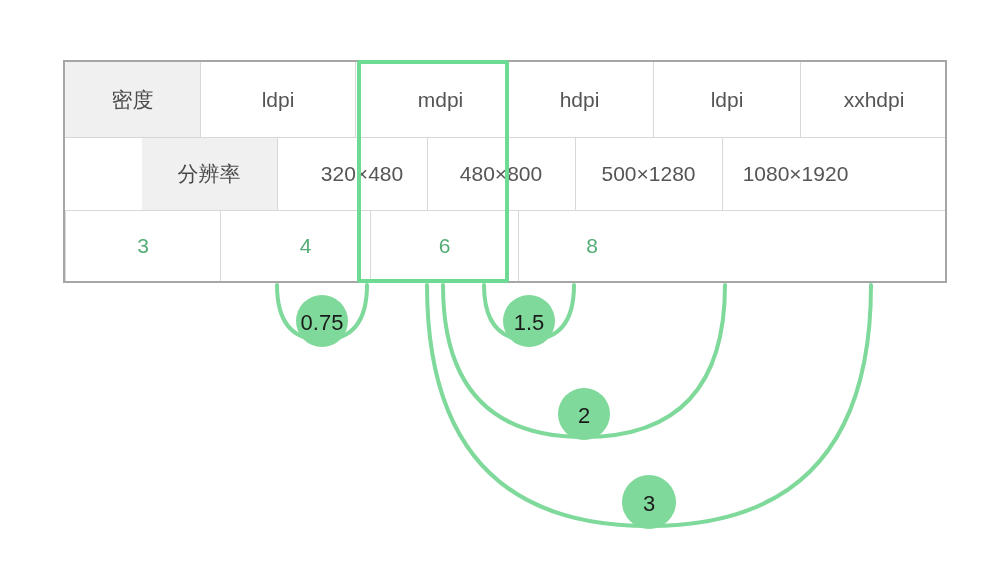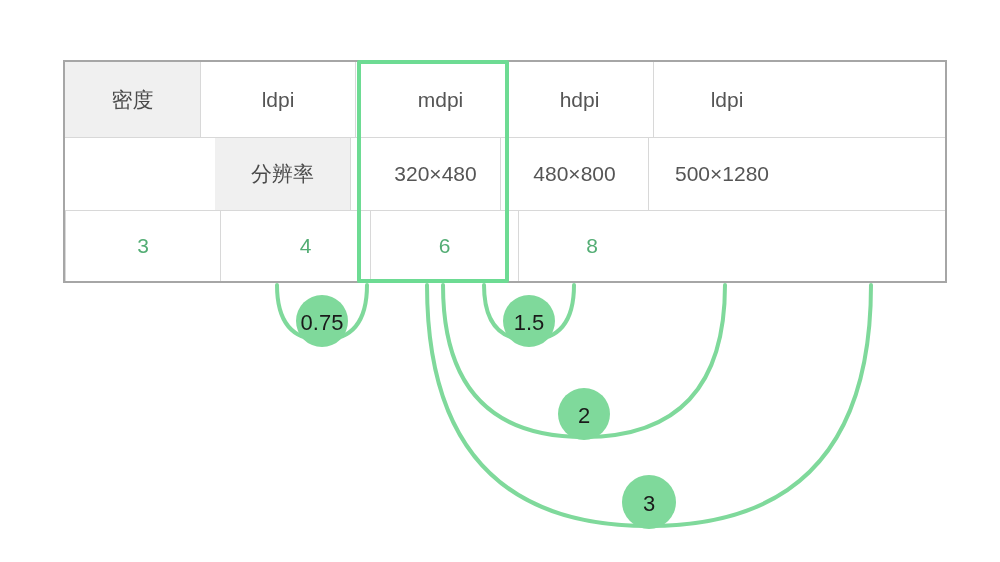--- a/index.html
+++ b/index.html
@@ -112,27 +112,29 @@
 <div id="stage">
 
   <div class="density-table">
 
     <div class="t-row r0">
       <div class="t-cell label">密度</div>
       <div class="t-cell c0">ldpi</div>
       <div class="t-cell c1">mdpi</div>
       <div class="t-cell c2">hdpi</div>
       <div class="t-cell c3">ldpi</div>
+      <div class="t-cell c4">xxhdpi</div>
     </div>
 
     <div class="t-row r1">
       <div class="t-cell label">分辨率</div>
       <div class="t-cell c1">320×480</div>
       <div class="t-cell c2">480×800</div>
       <div class="t-cell c3">500×1280</div>
+      <div class="t-cell c4">1080×1920</div>
     </div>
 
     <div class="t-row r2">
       <div class="t-cell c0 ratio">3</div>
       <div class="t-cell c1 ratio">4</div>
       <div class="t-cell c2 ratio">6</div>
       <div class="t-cell c3 ratio">8</div>
     </div>
 
     <div class="mdpi-highlight"></div>

